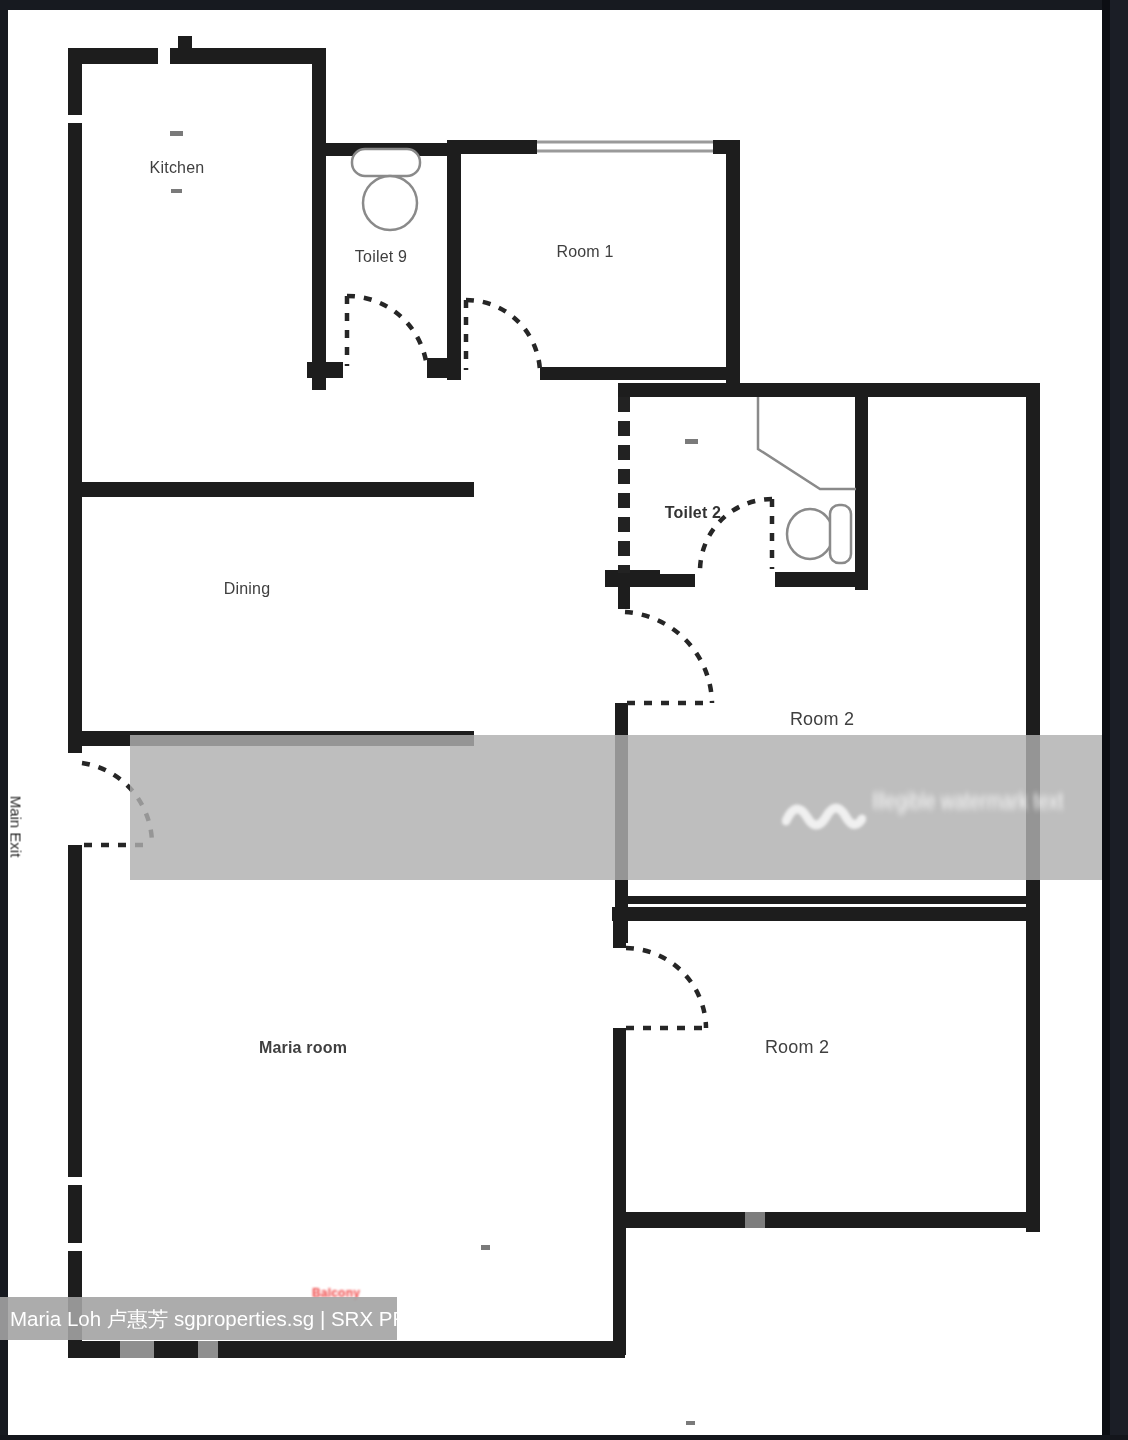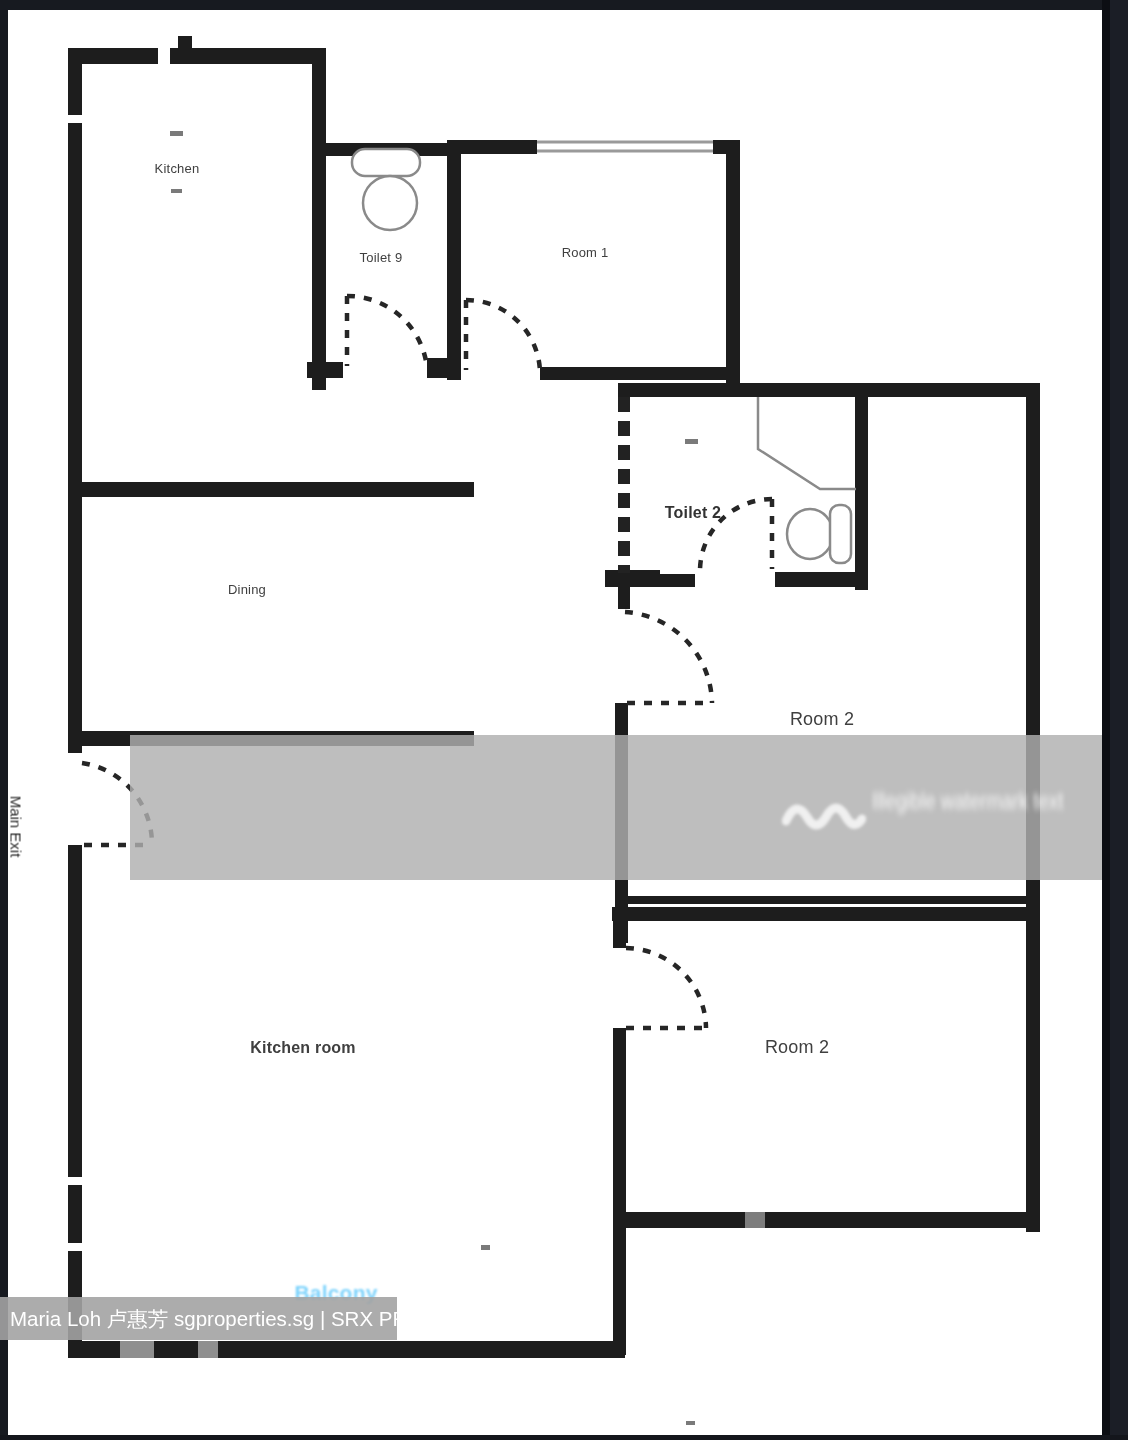--- a/index.html
+++ b/index.html
@@ -11,27 +11,27 @@
   .plan-white{
     position:absolute;left:8px;top:10px;width:1094px;height:1426px;
     background:#ffffff;
   }
   .frame-right-line{position:absolute;top:0;width:10px;height:1440px;background:#0c0e13;}
   .frame-right-band{position:absolute;top:0;width:18px;height:1440px;background:#1b1e26;}
   .frame-bottom{position:absolute;left:0;width:1128px;height:5px;background:#14161c;}
   svg.plan-svg{position:absolute;left:0;top:0;width:1128px;height:1440px;}
   .room-label{
     position:absolute;transform:translate(-50%,-50%);
-    color:#3f3f3f;font-size:13px;letter-spacing:.2px;white-space:nowrap;
+    color:#3f3f3f;font-size:16px;letter-spacing:.2px;white-space:nowrap;
     filter:blur(.4px);
   }
   .label-bold{font-weight:700;color:#333;font-size:16px;margin-top:41px;}
   .label-small{font-size:18px;}
   .label-semibold{font-weight:600;font-size:16px;}
-  .label-balcony{font-size:21px;color:#7dd3fc;font-weight:600;filter:blur(.8px);}
+  .label-balcony{font-size:12px;color:#ef4444;font-weight:600;filter:blur(.8px);}
   .main-exit{
     position:absolute;left:-30px;top:818px;width:92px;text-align:center;
     transform:rotate(90deg);color:#2f2f2f;font-size:15px;filter:blur(.5px);
     white-space:nowrap;
   }
   .wm-band{
     position:absolute;left:130px;top:735px;width:972px;height:145px;
     background:rgba(176,176,176,.82);
   }
   .wm-logo{position:absolute;left:652px;top:52px;width:84px;height:52px;filter:blur(1.6px);opacity:.85;}
@@ -143,21 +143,21 @@
     <rect x="686" y="1421" width="9" height="4"></rect>
   </g>
 </svg>
 
 <div class="room-label" style="left:177px;top:168px">Kitchen</div>
 <div class="room-label" style="left:381px;top:257px">Toilet 9</div>
 <div class="room-label" style="left:585px;top:252px">Room 1</div>
 <div class="room-label label-bold" style="left:693px;top:472px">Toilet 2</div>
 <div class="room-label" style="left:247px;top:589px">Dining</div>
 <div class="room-label label-small" style="left:822px;top:719px">Room 2</div>
-<div class="room-label label-semibold" style="left:303px;top:1048px">Kitchen room</div>
+<div class="room-label label-semibold" style="left:303px;top:1048px">Maria room</div>
 <div class="room-label label-small" style="left:797px;top:1047px">Room 2</div>
 <div class="room-label label-balcony" style="left:336px;top:1293px">Balcony</div>
 <div class="main-exit">Main Exit</div>
 
 <div class="wm-band">
   <svg class="wm-logo" viewBox="0 0 84 52">
     <path d="M4 34 Q14 12 25 30 Q34 46 44 30 Q54 12 64 30 Q72 44 80 32" fill="none" stroke="rgba(255,255,255,.9)" stroke-width="9" stroke-linecap="round"></path>
   </svg>
   <div class="wm-text">Illegible watermark text</div>
 </div>

